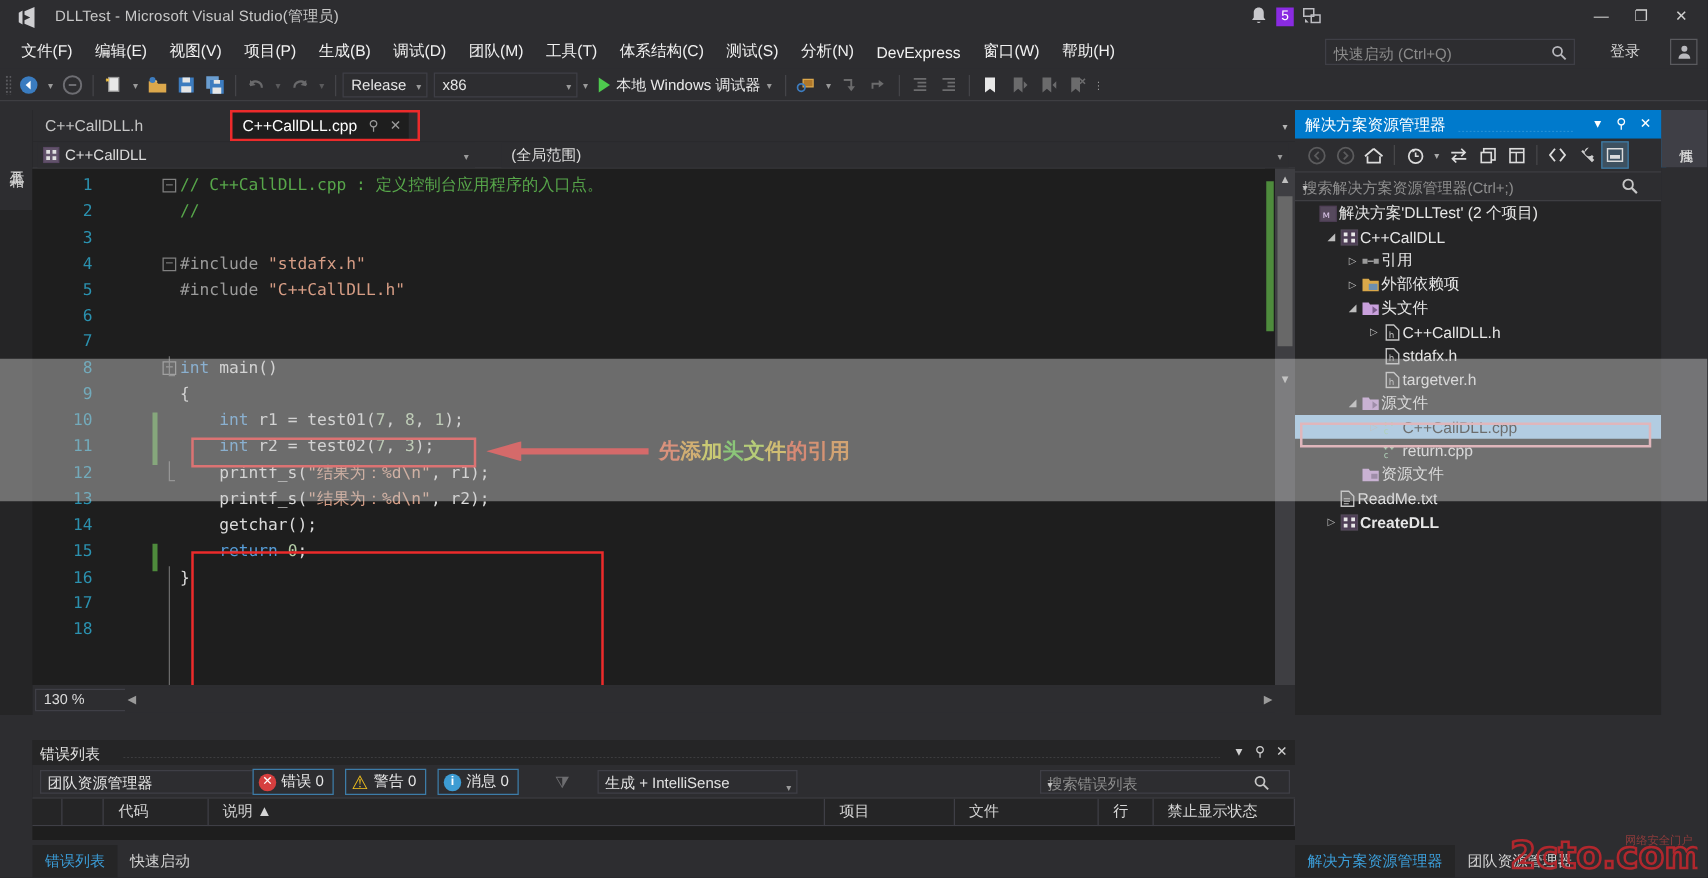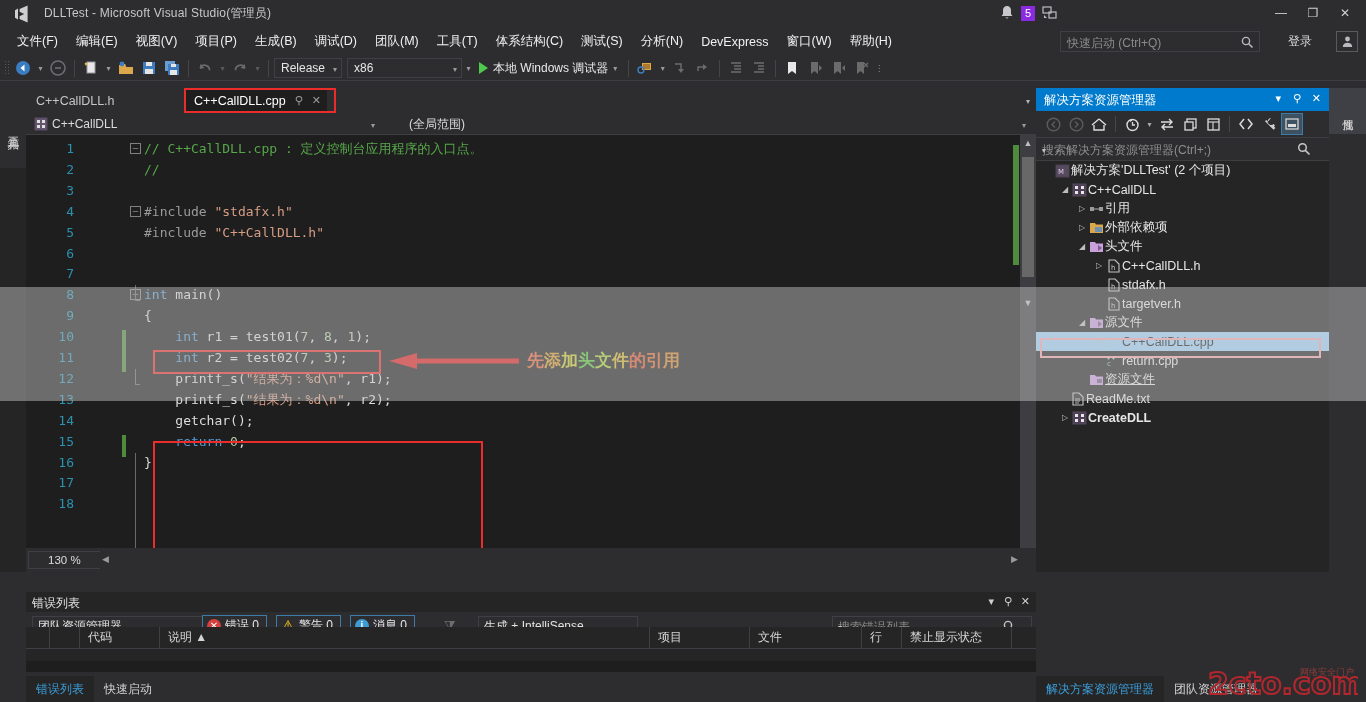--- a/index.html
+++ b/index.html
@@ -94,21 +94,21 @@
 
   
   .ed-scroll { position:absolute; right:0; top:47px; width:16px; height:413px; background:#3e3e42; }
   .ed-scroll .up, .ed-scroll .dn { position:absolute; left:0; width:16px; height:16px; color:#bfbfbf; font-size:9px; text-align:center; line-height:16px; }
   .ed-scroll .up { top:0; } .ed-scroll .dn { top:160px; }
   .ed-thumb { position:absolute; left:2px; top:22px; width:12px; height:120px; background:#686868; }
   .markbar { position:absolute; right:16px; top:47px; width:8px; height:413px; background:#1e1e1e; }
   .mark-ok { position:absolute; left:1px; width:6px; height:120px; background:#4e8b3c; top:10px; }
 
   .ed-bottom { position:absolute; left:0; top:460px; width:1010px; height:24px; background:#2d2d30; }
-  .zoombox { position:absolute; left:2px; top:3px; width:90px; height:18px; border:1px solid #3f3f46; color:#dcdcdc; font-size:11.5px; display:flex; align-items:center; padding-left:19px; }
+  .zoombox { position:absolute; left:2px; top:3px; width:90px; height:18px; border:1px solid #3f3f46; color:#dcdcdc; font-size:11.5px; display:flex; align-items:center; padding-left:6px; }
   .zoombox .cc { position:absolute; right:3px; top:5px; font-size:8px; color:#bbb; }
   .hscroll { position:absolute; left:74px; top:2px; right:16px; height:20px; background:#2d2d30; }
   .hs-arrow { position:absolute; top:4px; color:#9a9a9a; font-size:9px; }
 
   
   .se { position:absolute; left:1036px; top:88px; width:293px; height:484px; background:#252526; }
   .se-title { position:absolute; left:0; top:0; width:293px; height:23px; background:#007acc; }
   .se-title .t { position:absolute; left:8px; top:4px; font-size:12.5px; color:#fff; }
   .se-title .dots { position:absolute; left:130px; top:16px; right:70px; height:1px;
                     background-image: radial-gradient(#8fd0f5 45%, transparent 46%); background-size:3px 3px; }
@@ -147,21 +147,21 @@
   .el-combo .cc { position:absolute; right:4px; top:5px; font-size:8px; color:#9a9a9a; }
   .sevbtn { position:absolute; top:3px; height:21px; border:1px solid #3d7ca8; display:flex; align-items:center; gap:4px; padding:0 7px 0 4px; font-size:12px; color:#e7e7e7; background:#2d2d30; }
   .sev-ico { width:14px; height:14px; border-radius:50%; display:flex; align-items:center; justify-content:center; font-size:10px; font-weight:bold; color:#fff; }
   .filter-ico { position:absolute; left:418px; top:6px; color:#6d6d70; font-size:13px; }
   .el-combo2 { position:absolute; left:452px; top:4px; width:160px; height:19px; border:1px solid #3f3f46; color:#e2e2e2; font-size:12px; padding-left:5px; line-height:18px; }
   .el-combo2 .cc { position:absolute; right:4px; top:5px; font-size:8px; color:#9a9a9a; }
   .el-search { position:absolute; right:4px; top:4px; width:200px; height:19px; border:1px solid #3f3f46; }
   .el-search span { position:absolute; left:5px; top:2px; font-size:12px; color:#8d8d8d; }
   .el-search .mg { position:absolute; right:15px; top:2px; color:#c6c6c6; font-size:11px; }
   .el-search .cc { position:absolute; right:4px; top:6px; color:#c6c6c6; font-size:8px; }
-  .el-head { position:absolute; left:0; top:35px; width:1010px; height:22px; background:#252526; border-bottom:1px solid #3f3f46; display:flex; align-items:center; }
+  .el-head { position:absolute; left:0; top:47px; width:1010px; height:22px; background:#252526; border-bottom:1px solid #3f3f46; display:flex; align-items:center;justify-content:space-between; }
   .el-th { height:22px; border-right:1px solid #3f3f46; font-size:12px; color:#d5d5d5; display:flex; align-items:center; padding-left:8px; }
   .el-body { position:absolute; left:0; top:69px; width:1010px; height:11px; background:#1e1e1e; }
 
   
   .dock-tabs { position:absolute; left:26px; top:676px; width:1010px; height:26px; background:#2d2d30; display:flex; align-items:center; }
   .dtab { height:26px; display:flex; align-items:center; padding:0 10px; font-size:12px; color:#d2d2d2; }
   .dtab.on { color:#3b9dd8; background:#252526; }
   .dock-tabs-r { position:absolute; left:1036px; top:676px; width:330px; height:26px; background:#2d2d30; display:flex; align-items:center; }
 
   .watermark { position:absolute; right:8px; top:664px; width:150px; height:38px; pointer-events:none; }
@@ -675,21 +675,21 @@
         <div class="tr" style="padding-left: 57px;">
           <span class="exp"></span>
           <span class="ti">
             <svg width="15" height="13" viewBox="0 0 15 13">
               <path d="M1 4 h3 M2.5 2.5 v3 M6 4 h3 M7.5 2.5 v3" stroke="#9ad6a8" stroke-width="1.2"></path>
               <text x="1" y="12" font-size="7" fill="#9ad6a8" font-family="DejaVu Sans">c</text>
             </svg>
           </span>
           <span>return.cpp</span>
         </div>
-        <div class="tr" style="padding-left: 40px; text-decoration: underline;">
+        <div class="tr" style="padding-left: 40px;">
           <span class="exp"></span>
           <span class="ti">
             <svg width="15" height="13" viewBox="0 0 15 13">
               <path d="M1 2 h5 l1 1.5 h7 V12 H1z" fill="#c9a0dc"></path>
               <rect x="8" y="6" width="5" height="4" fill="#7b5c8c"></rect>
             </svg>
           </span>
           <span>资源文件</span>
         </div>
         <div class="tr" style="padding-left: 21px;">

